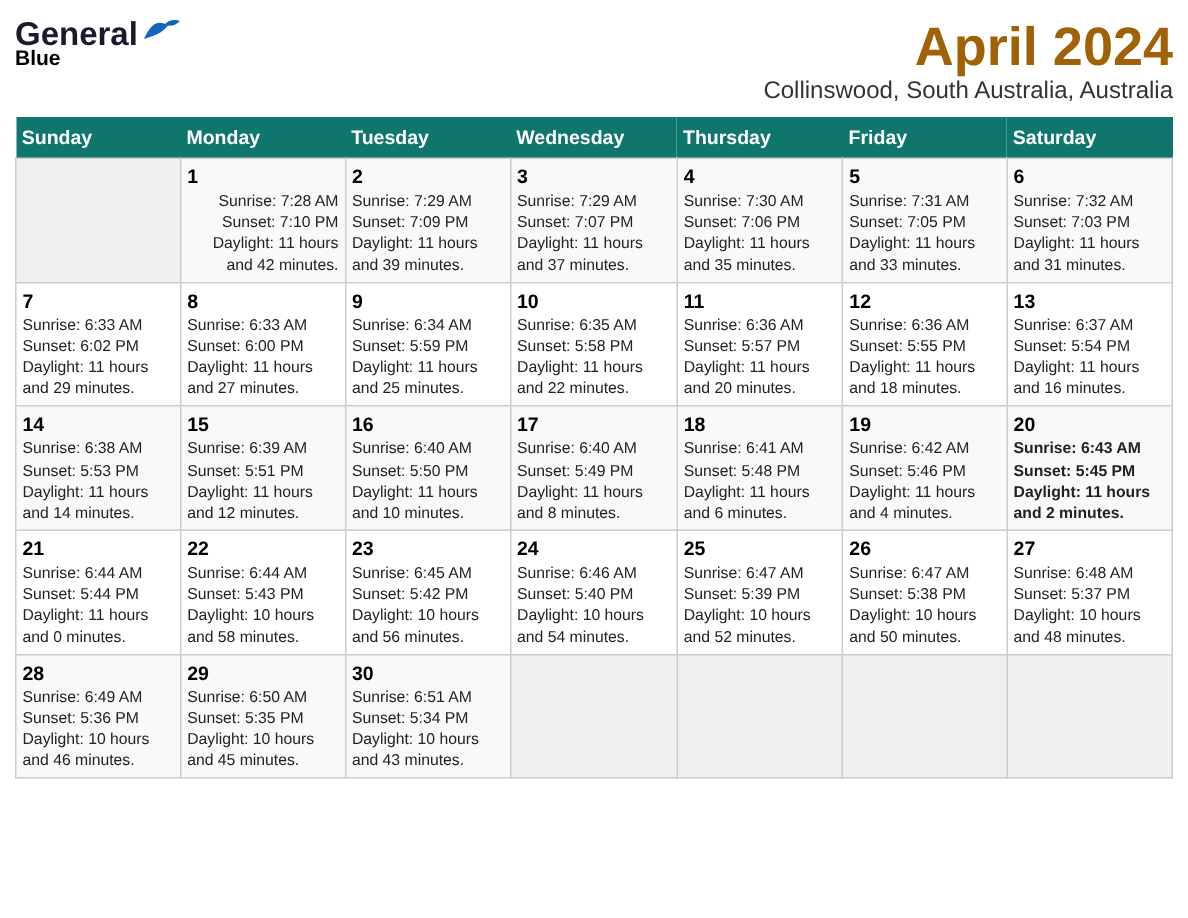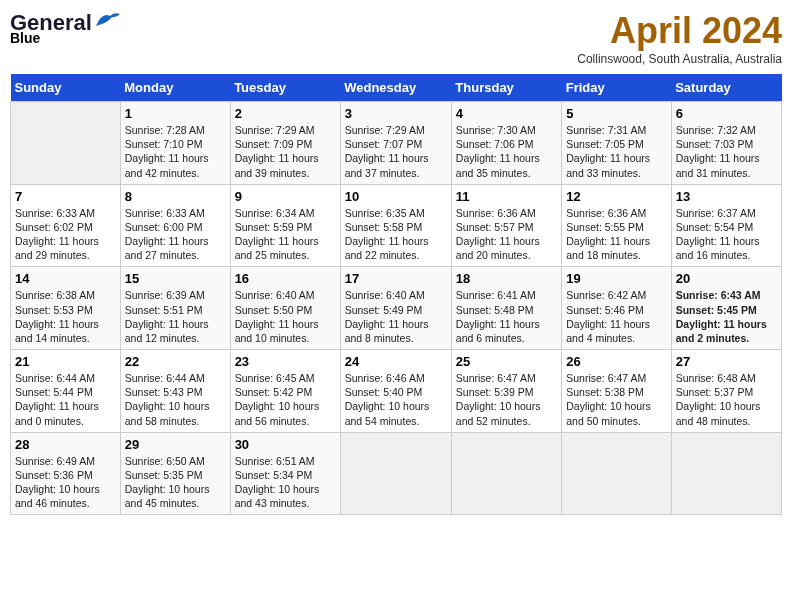--- a/index.html
+++ b/index.html
@@ -24,30 +24,30 @@
     }
     .title-area {
       text-align: right;
     }
     .month-title {
       font-size: 36px;
       font-weight: bold;
       color: #a16207;
     }
     .subtitle {
-      font-size: 12px;
+      font-size: 16px;
       color: #333;
     }
     table {
       width: 100%;
       border-collapse: collapse;
       font-size: 11px;
     }
     thead tr th {
-      background-color: #1d4ed8;
+      background-color: #0f766e;
       color: #fff;
       padding: 6px 4px;
       text-align: left;
       font-size: 13px;
       font-weight: bold;
     }
     tbody tr td {
       border: 1px solid #ccc;
       vertical-align: top;
       padding: 4px;
@@ -103,21 +103,21 @@
         <th>Thursday</th>
         <th>Friday</th>
         <th>Saturday</th>
       </tr>
   </thead>
   <tbody id="calendar-body">
   <tr>
         <td class="empty"></td>
         <td>
           <div class="day-num">1</div>
-          <div class="day-info" style="white-space: pre-line;">Sunrise: 7:28 AM
+          <div class="day-info" style="white-space: pre-line; text-align: right;">Sunrise: 7:28 AM
 Sunset: 7:10 PM
 Daylight: 11 hours
 and 42 minutes.</div>
         </td>
         <td>
           <div class="day-num">2</div>
           <div class="day-info" style="white-space: pre-line;">Sunrise: 7:29 AM
 Sunset: 7:09 PM
 Daylight: 11 hours
 and 39 minutes.</div>

